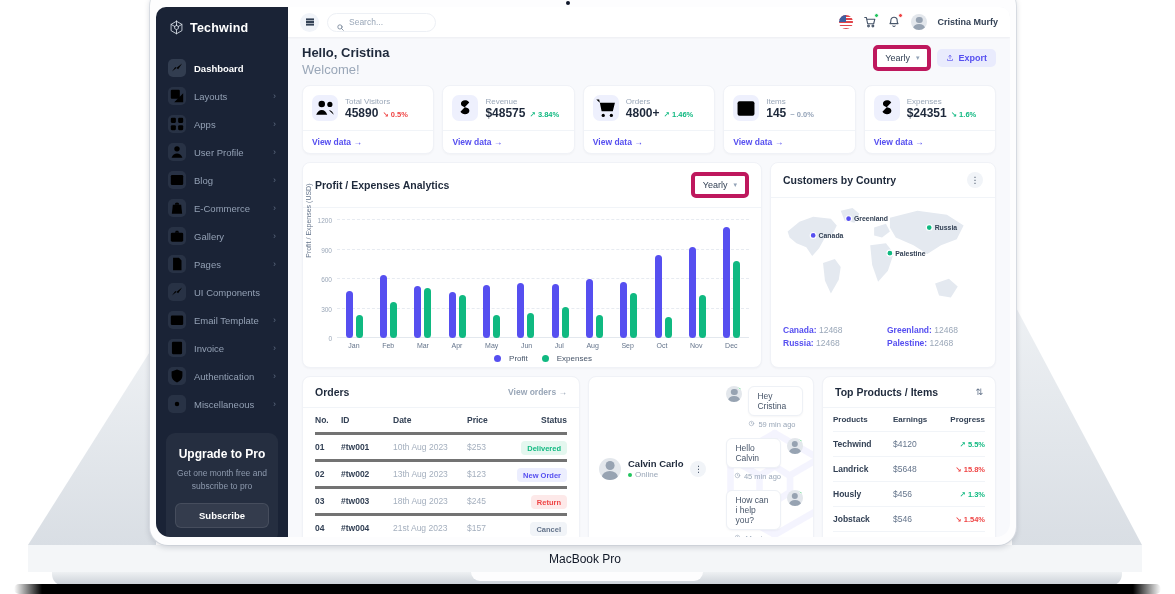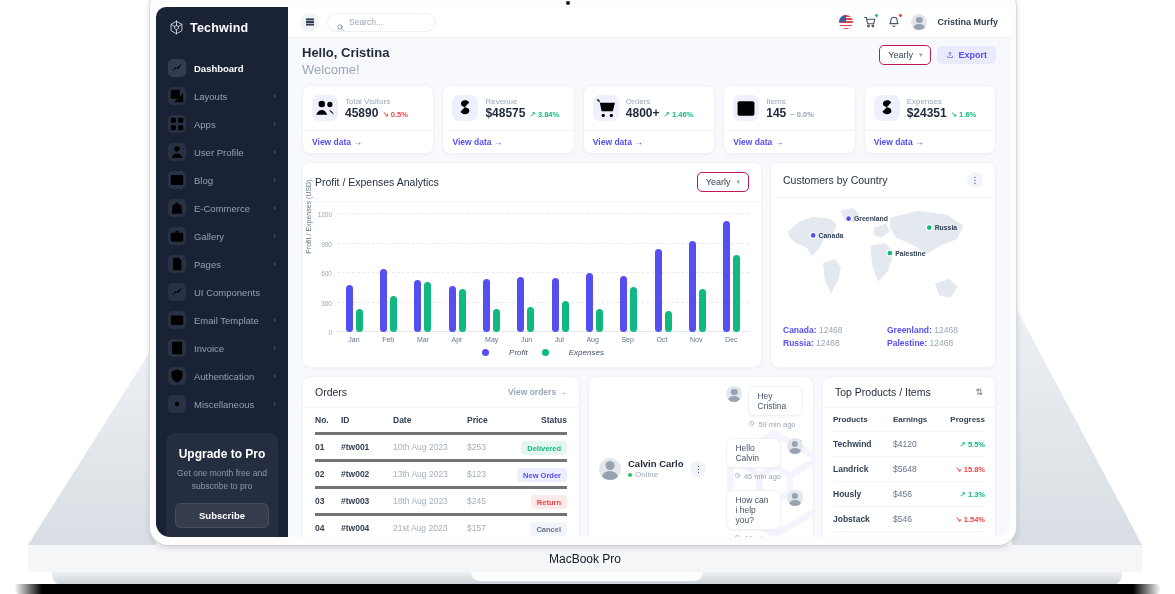--- a/index.html
+++ b/index.html
@@ -68,21 +68,21 @@
   .avatar::after  { content:""; position:absolute; top:62%; left:50%; transform:translateX(-50%); width:74%; height:56%; border-radius:50% 50% 0 0; background:#97a3b2; }
   .av16 { width:16px; height:16px; } .av22 { width:22px; height:22px; }
   .odot { position:absolute; top:-1px; right:-1px; width:5px; height:5px; background:#22c55e; border:1px solid #fff; border-radius:50%; z-index:2; }
   .user-name { font-size:9px; font-weight:700; color:#334155; cursor:pointer; }
 
   .content { flex:1; padding:8px 14px 0; display:flex; flex-direction:column; gap:8px; min-height:0; }
   .greet-row { display:flex; align-items:flex-start; }
   .greet-title { font-size:13px; font-weight:800; color:#1e293b; }
   .greet-sub { font-size:13px; color:#9aa7b8; margin-top:2px; }
   .greet-actions { margin-left:auto; display:flex; gap:6px; align-items:center; }
-  .select-pill { background:#fff; border:1px solid #be185d; border-radius:5px; padding:4px 8px; font-size:9px;
+  .select-pill { background:#fff; border:4px solid #be185d; border-radius:5px; padding:4px 8px; font-size:9px;
                  color:#334155; display:flex; align-items:center; gap:6px; cursor:pointer; }
   .select-pill .carat { font-size:7px; color:#94a3b8; }
   .export-btn { background:#e9ebfd; color:#564ff0; border:none; border-radius:5px; padding:4px 9px; font-size:9px;
                 font-weight:700; display:flex; align-items:center; gap:4px; cursor:pointer; font-family:inherit; }
   .export-btn .ic { width:8px; height:8px; }
 
   .card { background:#fff; border:1px solid #f0f2f7; border-radius:8px; box-shadow:0 1px 2px rgba(15,23,42,.03); }
 
   
   .stats-row { display:flex; gap:8px; }
@@ -92,35 +92,35 @@
   .s-label { font-size:8px; color:#9aa7b8; white-space:nowrap; }
   .s-val { font-size:12px; font-weight:800; color:#1e293b; white-space:nowrap; }
   .s-trend { font-size:7.5px; font-weight:700; margin-left:2px; }
   .t-red { color:#ef4444; } .t-green { color:#10b981; } .t-gray { color:#94a3b8;margin-top:24px; }
   .s-foot { border-top:1px solid #f1f4f8; padding:6px 9px; font-size:8.5px; font-weight:700; color:#564ff0; cursor:pointer; }
 
   
   .mid-row { display:flex; gap:8px; }
   .chart-card { flex:1; height:206px; display:flex; flex-direction:column; min-width:0; }
   .card-head { display:flex; align-items:center; padding:9px 12px; border-bottom:1px solid #f1f4f8; }
-  .card-title { font-size:10.5px; font-weight:400; color:#1e293b; }
+  .card-title { font-size:10.5px; font-weight:700; color:#1e293b; }
   .card-head .right { margin-left:auto; }
   .chart-body { flex:1; padding:10px 12px 6px 34px; position:relative; }
   .ylab { position:absolute; left:2px; top:50%; transform:rotate(-90deg) translateX(42%); transform-origin:left top;
           font-size:7px; color:#64748b; white-space:nowrap; }
   .plot { position:relative; height:118px; margin-top:2px; }
   .gridline { position:absolute; left:0; right:0; border-top:1px dashed #e7ebf1; }
   .gridline.zero { border-top:1px solid #e3e8ee; }
   .ytick { position:absolute; right:calc(100% + 5px); transform:translateY(50%); font-size:6.5px; color:#9aa7b8; }
   .bars { position:absolute; inset:0; display:flex; align-items:flex-end; justify-content:space-around; }
   .bgroup { display:flex; gap:3px; align-items:flex-end; height:100%; }
   .bar { width:7px; border-radius:4px; }
   .xrow { display:flex; justify-content:space-around; font-size:7px; color:#64748b; margin-top:4px; }
   .legend { display:flex; justify-content:center; gap:14px; margin-top:5px; font-size:8px; color:#475569; }
-  .legend .li { display:flex; align-items:center; gap:20px;font-style:italic; }
+  .legend .li { display:flex; align-items:center; gap:8px; }
   .ldot { width:7px; height:7px; border-radius:50%; }
 
   .map-card { width:226px; height:206px; display:flex; flex-direction:column; flex-shrink:0; }
   .kebab { width:16px; height:16px; border-radius:50%; background:#f1f4f8; color:#475569; display:grid;
            place-items:center; font-size:9px; cursor:pointer; }
   .map-wrap { padding:4px 8px 0; }
   .map-wrap svg { display:block; width:100%; height:118px; }
   .country-stats { padding:5px 12px 8px; display:grid; grid-template-columns:1fr 1fr; row-gap:3px; column-gap:8px; }
   .cs-item { font-size:8.5px; white-space:nowrap; }
   .cs-name { color:#564ff0; font-weight:800; }

